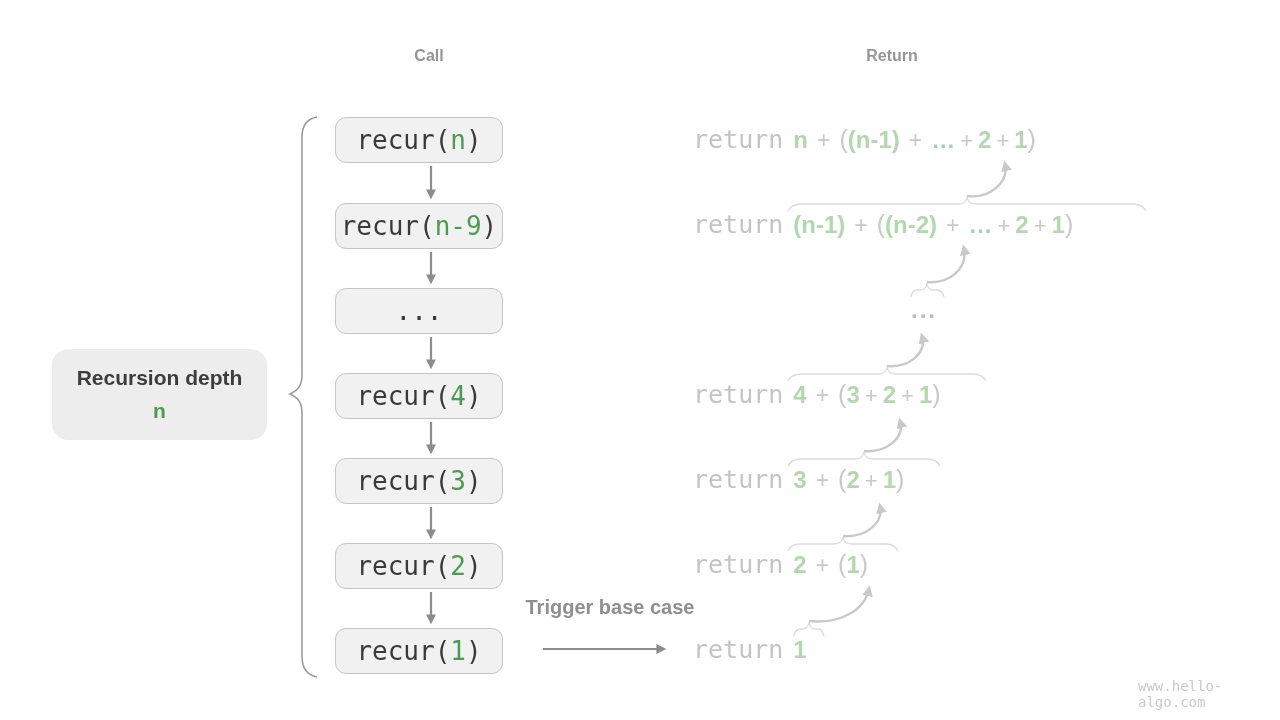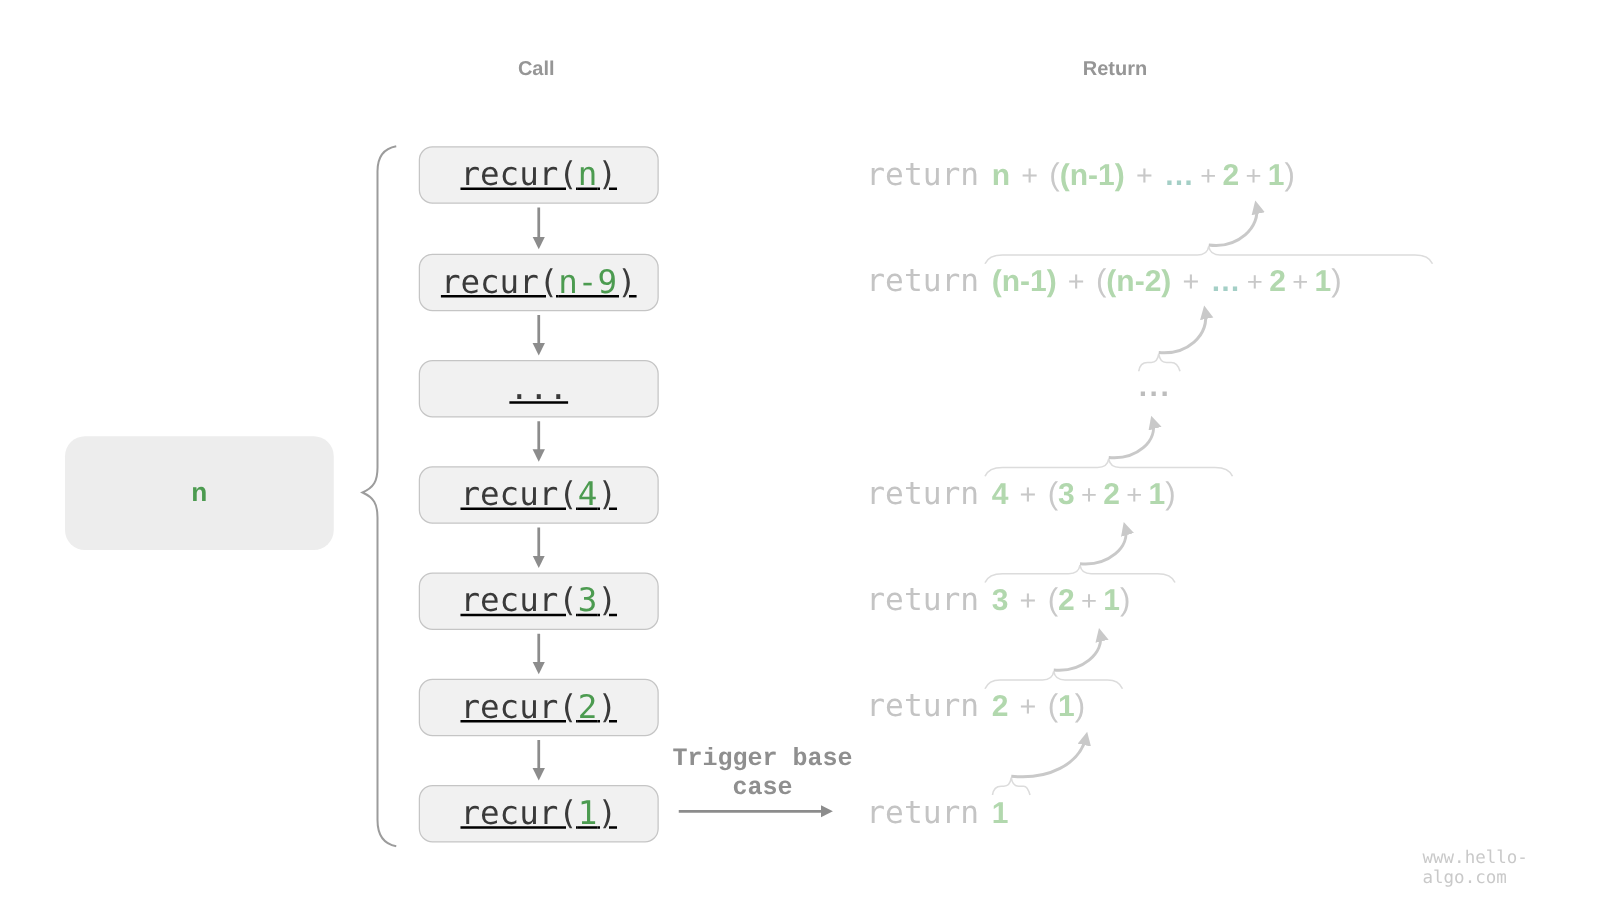--- a/index.html
+++ b/index.html
@@ -29,24 +29,24 @@
   #stage{
     position:relative;width:1280px;height:720px;background:var(--bg);
     overflow:hidden;
   }
   #overlay{position:absolute;left:0;top:0;z-index:0;}
   .header{
     position:absolute;top:47px;width:160px;text-align:center;
     font-size:16px;font-weight:bold;color:var(--headergray);z-index:2;
   }
   .callbox{
-    position:absolute;left:335px;width:192px;height:46px;box-sizing:border-box;
+    position:absolute;left:335px;width:168px;height:46px;box-sizing:border-box;
     background:var(--boxbg);border:1.5px solid var(--boxborder);border-radius:11px;
     display:flex;align-items:center;justify-content:center;z-index:2;
-    font-family:"DejaVu Sans Mono",monospace;font-size:26px;letter-spacing:0px;text-decoration:underline;
+    font-family:"DejaVu Sans Mono",monospace;font-size:26px;letter-spacing:0px;
   }
   .tk-code{color:var(--codegray);}
   .tk-garg{color:var(--green);}
   .ret-line{
     position:absolute;left:693px;height:32px;display:flex;align-items:baseline;
     white-space:pre;z-index:2;
   }
   .tk-kw{font-family:"DejaVu Sans Mono",monospace;font-size:25px;color:var(--kwgray);margin-right:10px;}
   .tk-num{font-weight:bold;font-size:24px;color:var(--lightgreen);}
   .tk-op{font-size:23px;color:var(--opgray);margin:0 9px;}
@@ -56,21 +56,21 @@
   .tk-dots{font-weight:bold;font-size:24px;color:var(--dotsgray);letter-spacing:2px;}
   #depth-label{
     position:absolute;left:52px;top:349px;width:215px;height:91px;box-sizing:border-box;
     background:var(--depthbg);border-radius:16px;display:flex;flex-direction:column;
     align-items:center;justify-content:center;gap:9px;z-index:2;
   }
   #depth-label .l1{font-size:21px;font-weight:bold;color:var(--depthtext);}
   #depth-label .l2{font-size:21px;font-weight:bold;color:var(--green);}
   #trigger-label{
     position:absolute;left:510px;top:596px;width:200px;text-align:center;
-    font-size:20px;font-weight:bold;color:var(--triggergray);z-index:2;font-family:Liberation Mono, monospace;
+    font-size:20px;font-weight:bold;color:var(--triggergray);z-index:2;
   }
   #watermark{
     position:absolute;left:1138px;top:678px;
     font-family:"DejaVu Sans Mono",monospace;font-size:14px;color:var(--watermarkgray);z-index:2;
   }
 </style>
 </head>
 <body>
 
 <div id="stage">
@@ -150,20 +150,21 @@
 
   <div class="ret-line" style="top:125px;"><span class="tk-kw">return</span><span class="tk-num">n</span><span class="tk-op">+</span><span class="tk-par">(</span><span class="tk-num">(n-1)</span><span class="tk-op">+</span><span class="tk-ell">…</span><span class="tk-opn">+</span><span class="tk-num">2</span><span class="tk-opn">+</span><span class="tk-num">1</span><span class="tk-par">)</span></div>
   <div class="ret-line" style="top:210px;"><span class="tk-kw">return</span><span class="tk-num">(n-1)</span><span class="tk-op">+</span><span class="tk-par">(</span><span class="tk-num">(n-2)</span><span class="tk-op">+</span><span class="tk-ell">…</span><span class="tk-opn">+</span><span class="tk-num">2</span><span class="tk-opn">+</span><span class="tk-num">1</span><span class="tk-par">)</span></div>
   <div class="ret-line" style="top:296px;left:911px;"><span class="tk-dots">...</span></div>
   <div class="ret-line" style="top:380px;"><span class="tk-kw">return</span><span class="tk-num">4</span><span class="tk-op">+</span><span class="tk-par">(</span><span class="tk-num">3</span><span class="tk-opn">+</span><span class="tk-num">2</span><span class="tk-opn">+</span><span class="tk-num">1</span><span class="tk-par">)</span></div>
   <div class="ret-line" style="top:465px;"><span class="tk-kw">return</span><span class="tk-num">3</span><span class="tk-op">+</span><span class="tk-par">(</span><span class="tk-num">2</span><span class="tk-opn">+</span><span class="tk-num">1</span><span class="tk-par">)</span></div>
   <div class="ret-line" style="top:550px;"><span class="tk-kw">return</span><span class="tk-num">2</span><span class="tk-op">+</span><span class="tk-par">(</span><span class="tk-num">1</span><span class="tk-par">)</span></div>
   <div class="ret-line" style="top:635px;"><span class="tk-kw">return</span><span class="tk-num">1</span></div>
 
   <div id="depth-label">
+    <span class="l1">Recursion depth</span>
     <span class="l2">n</span>
   </div>
 
   <div id="trigger-label">Trigger base case</div>
 
   <div id="watermark">www.hello-algo.com</div>
 
 </div>
 
 </body></html>

